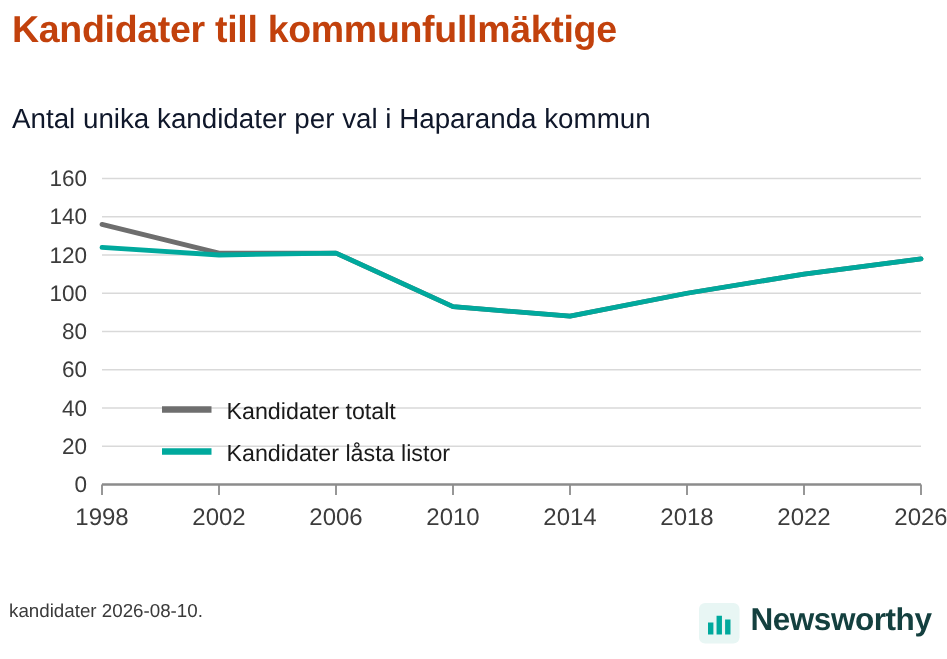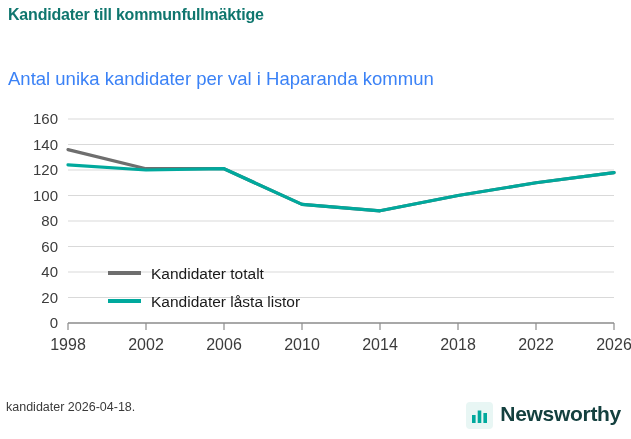--- a/index.html
+++ b/index.html
@@ -18,33 +18,33 @@
   .page {
     position: relative;
     width: 631px;
     height: 439px;
     box-sizing: border-box;
   }
   .title {
     position: absolute;
     left: 8px;
     top: 6px;
-    font-size: 16px;
+    font-size: 25px;
     font-weight: bold;
     letter-spacing: -0.2px;
-    color: #0f766e;
+    color: #c2410c;
     white-space: nowrap;
   }
   .subtitle {
     position: absolute;
     left: 8px;
     top: 68px;
     font-size: 18.5px;
     font-weight: normal;
-    color: #3b82f6;
+    color: #0f172a;
     white-space: nowrap;
   }
   .chart-area {
     position: absolute;
     left: 0;
     top: 105px;
     width: 631px;
     height: 260px;
   }
   .chart-svg {
@@ -152,21 +152,21 @@
       <g id="legend-group">
           <line x1="108" x2="141" y1="168" y2="168" stroke="#6e6e6e" stroke-width="4.2"></line>
           <text x="151" y="174" class="legend-label">Kandidater totalt</text>
           <line x1="108" x2="141" y1="196" y2="196" stroke="#00a99d" stroke-width="4.2"></line>
           <text x="151" y="202" class="legend-label">Kandidater låsta listor</text>
         </g>
     </svg>
   </div>
 
   <div class="footnote">
-    <div>kandidater 2026-04-18.</div>
+    <div>kandidater 2026-08-10.</div>
   </div>
 
   <div class="brand">
     <span class="brand-mark">
       <svg width="27" height="27" viewBox="0 0 27 27">
         <rect x="6" y="13" width="3.6" height="8" fill="#00a99d"></rect>
         <rect x="11.7" y="8.5" width="3.6" height="12.5" fill="#00a99d"></rect>
         <rect x="17.4" y="11" width="3.6" height="10" fill="#00a99d"></rect>
       </svg>
     </span>

